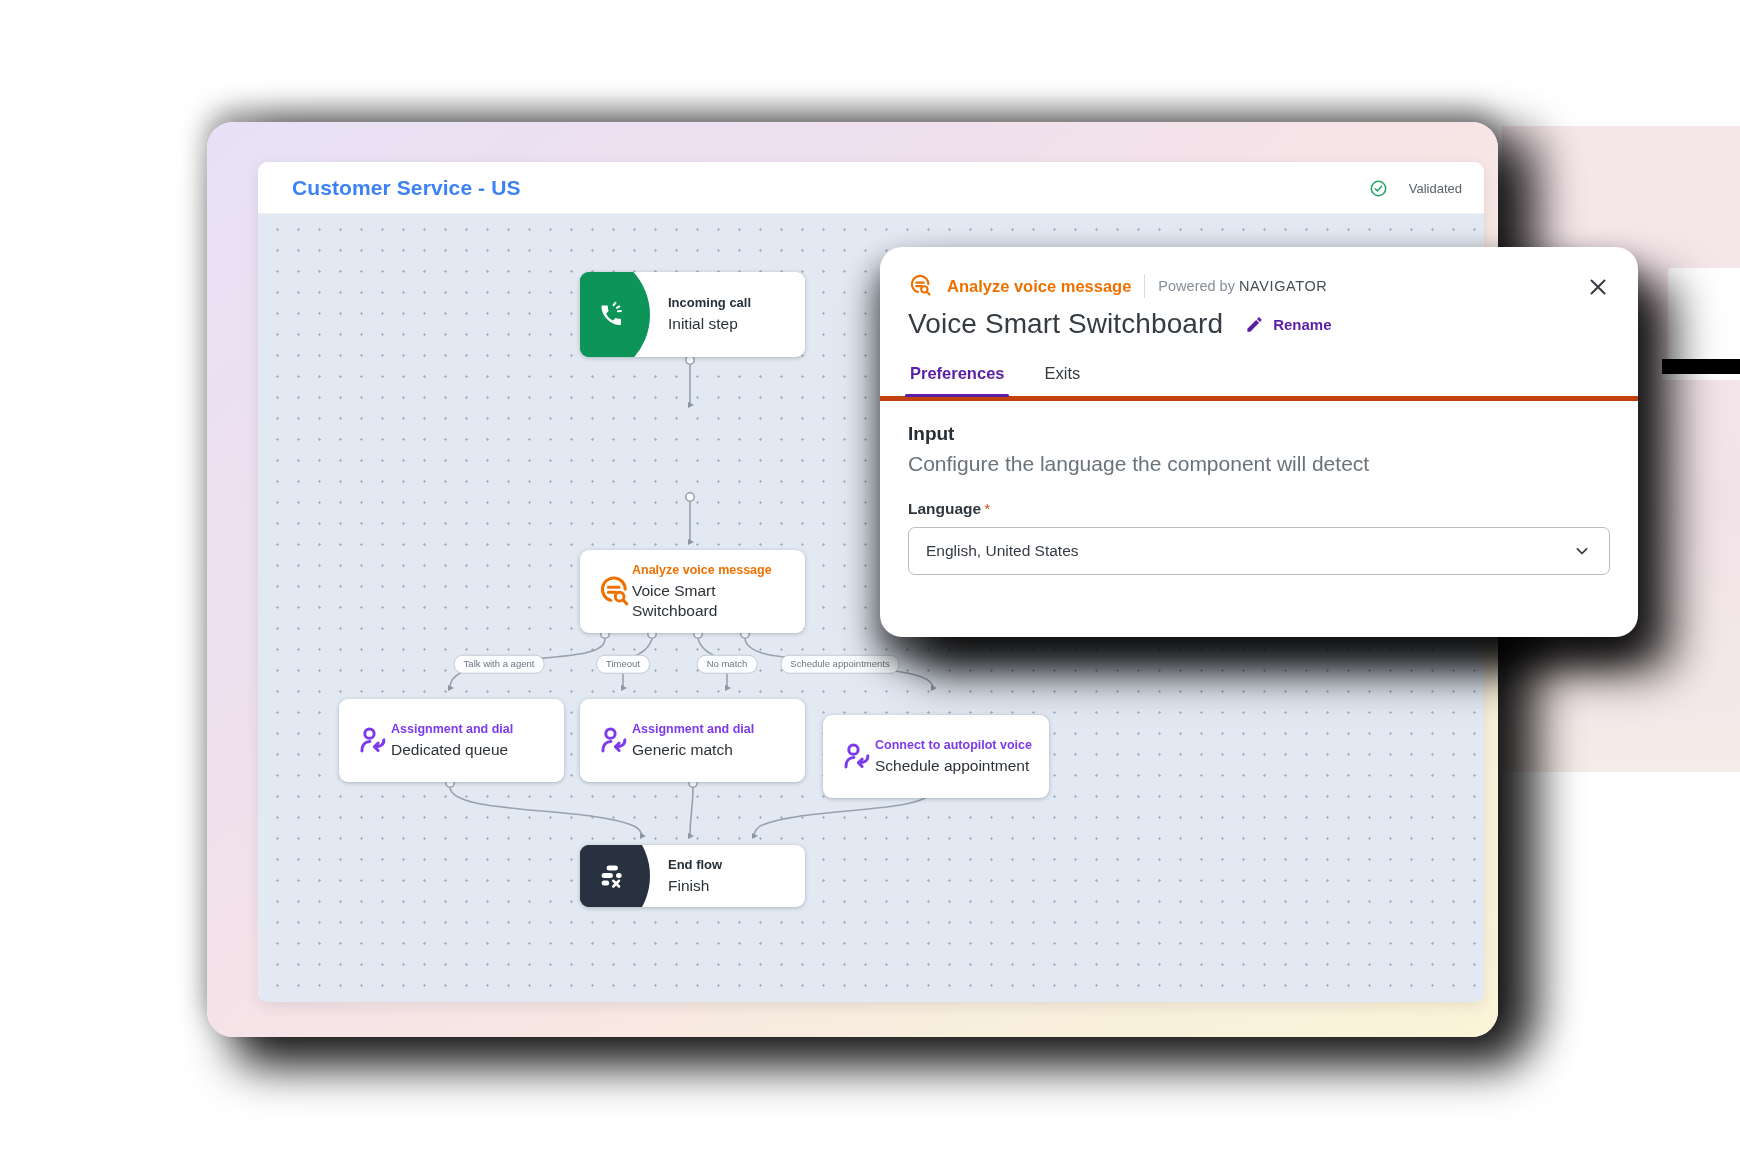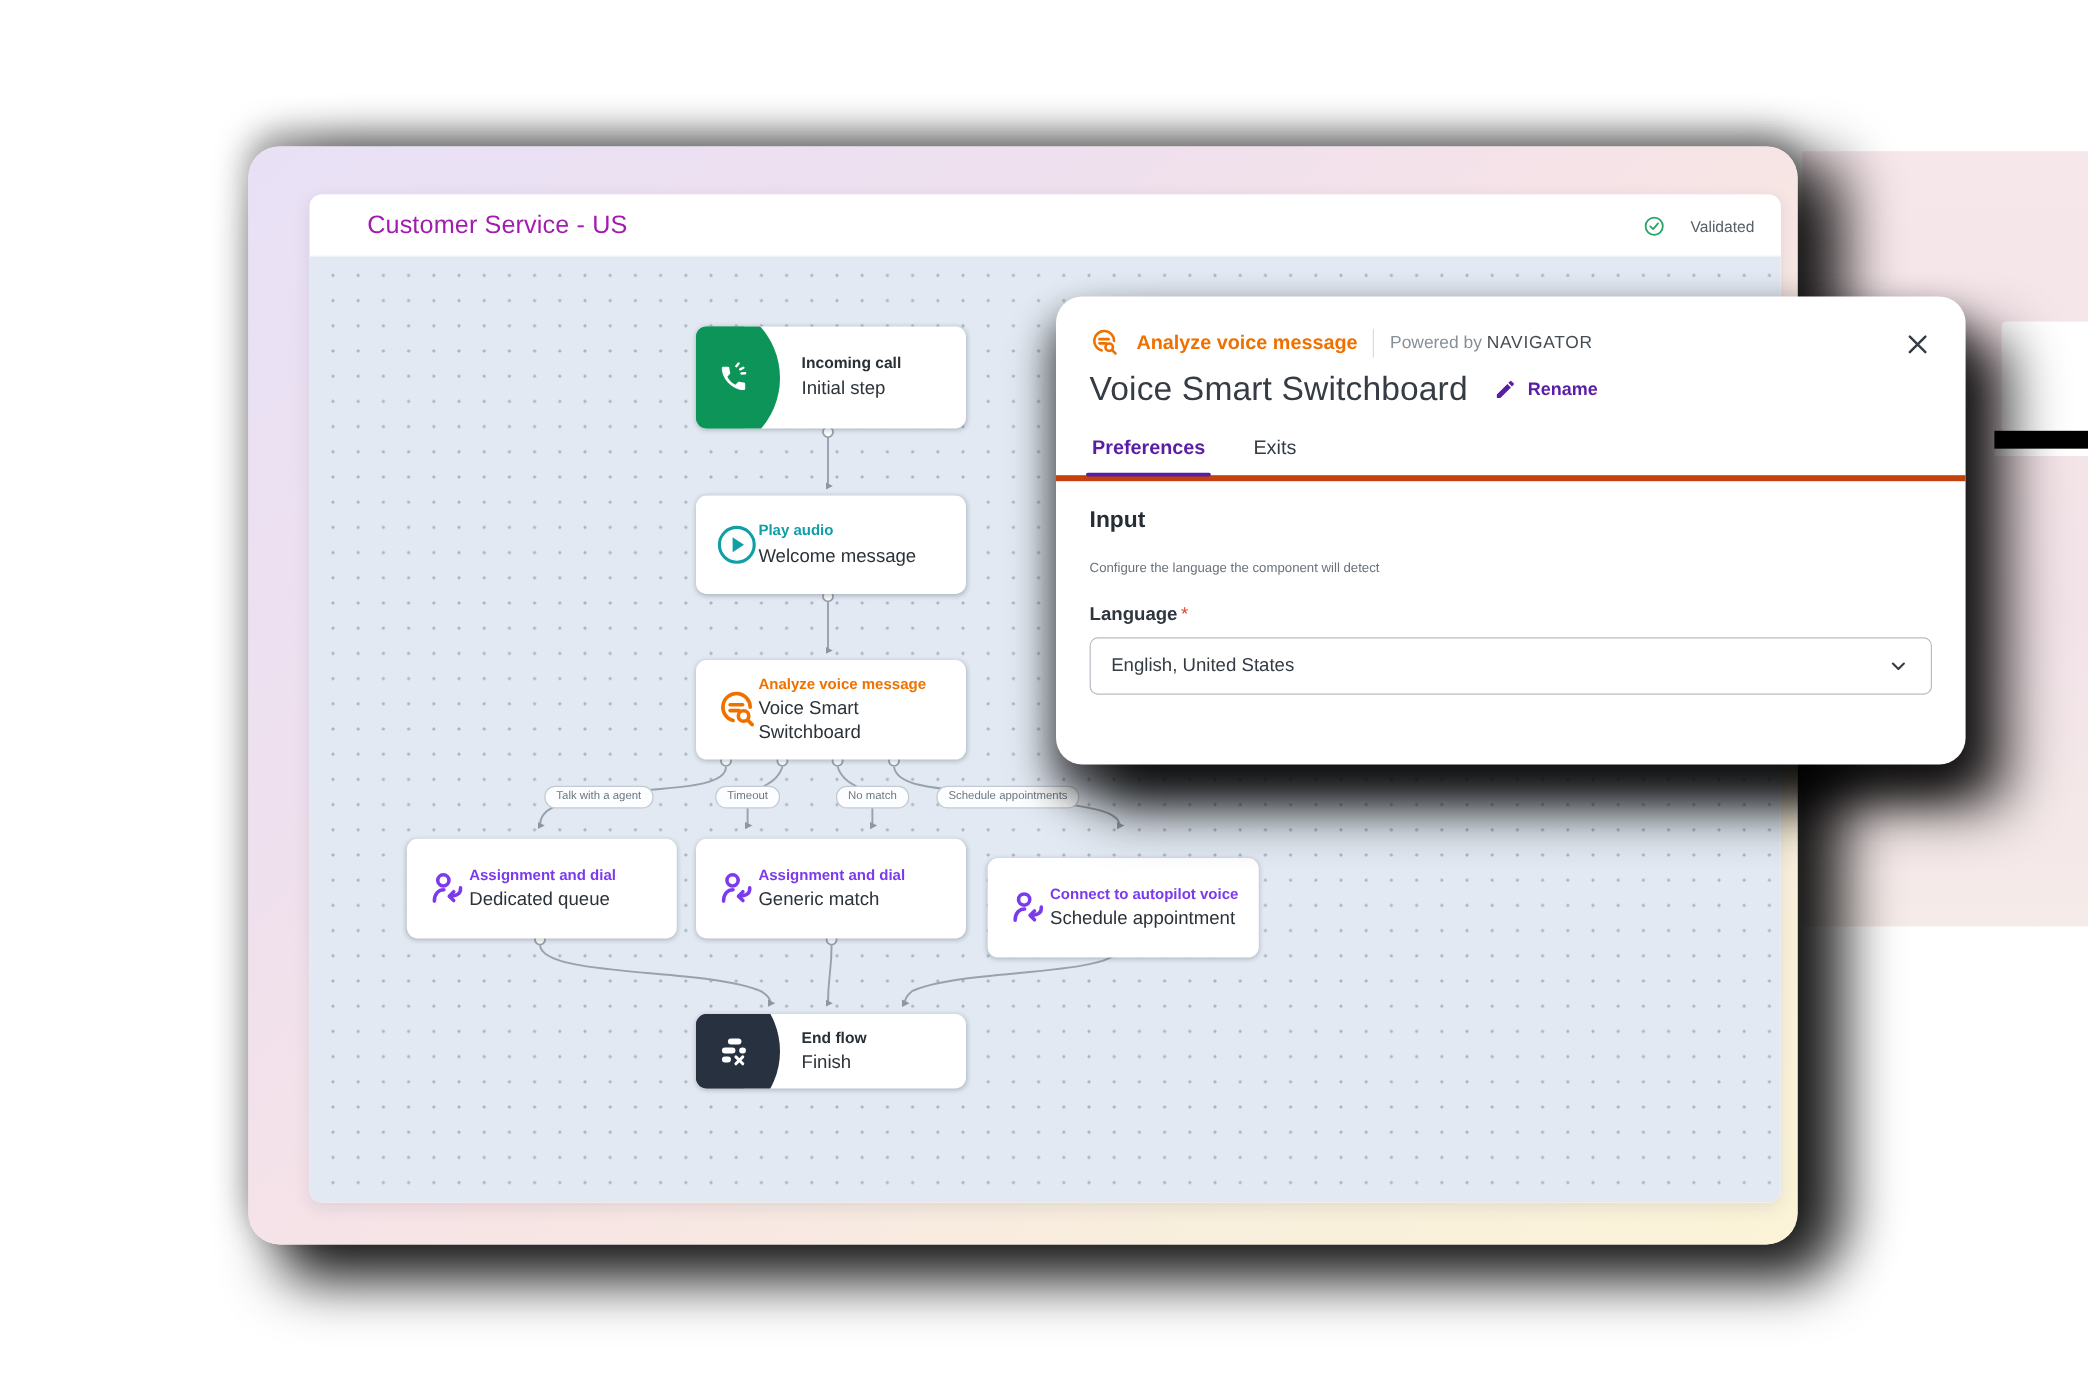--- a/index.html
+++ b/index.html
@@ -15,21 +15,21 @@
 
   
   .gradient-card { position:absolute; left:207px; top:122px; width:1291px; height:915px; border-radius:26px;
       background:linear-gradient(140deg,#e8e1f6 0%,#efe0ee 30%,#f7e4e6 52%,#f8eedd 76%,#fbf4d8 100%);
       box-shadow: 26px 30px 46px rgba(0,0,0,0.82), 0 -12px 28px rgba(0,0,0,0.40), 44px 6px 44px rgba(0,0,0,0.45); }
 
   
   .flow-card { position:absolute; left:51px; top:40px; width:1226px; height:840px; background:#ffffff;
       border-radius:10px; overflow:hidden; box-shadow:0 4px 14px rgba(40,40,60,0.10); }
   .flow-header { position:relative; height:52px; background:#ffffff; display:flex; align-items:center; border-bottom:1px solid #f0f1f3; }
-  .flow-title { font-size:21px; font-weight:400; color:#a21caf; letter-spacing:.1px; padding-left:48px; }
+  .flow-title { font-size:21px; font-weight:700; color:#3b82f6; letter-spacing:.1px; padding-left:34px; }
   .validated-badge { position:absolute; right:22px; top:0; height:52px; display:flex; align-items:center; gap:22px; }
   .validated-badge span { font-size:13px; color:#586169; }
 
   .canvas { position:relative; width:1226px; height:788px; background:#e2e9f2;
       background-image:radial-gradient(circle,#a9b4c2 1.2px, rgba(0,0,0,0) 1.35px);
       background-size:21px 21px; background-position:9px 5px; }
   .edges { position:absolute; left:0; top:0; }
 
   
   .node { position:absolute; width:225px; height:83px; background:#ffffff; border-radius:9px;
@@ -67,21 +67,21 @@
   .rename-btn { display:flex; align-items:center; gap:9px; background:none; border:none; cursor:pointer; }
   .rename-btn span { font-size:15px; font-weight:700; color:#5a1ea6; }
 
   .tabs-wrap { margin-top:18px; padding:0 28px; border-bottom:5px solid #c2410c; display:flex; gap:36px; }
   .tab { position:relative; padding:6px 2px 13px; font-size:16.5px; background:none; border:none; cursor:pointer; color:#343b42; }
   .tab--active { color:#5a1ea6; font-weight:700; }
   .tab--active::after { content:""; position:absolute; left:-3px; right:-3px; bottom:-1px; height:3.5px; border-radius:3px; background:#5a1ea6; }
 
   .section { padding:22px 28px 0; }
   .sec-title { font-size:19px; font-weight:700; color:#262d34; }
-  .sec-desc { margin-top:23px; font-size:11px; color:#6a727a; }
+  .sec-desc { margin-top:7px; font-size:21px; color:#6a727a; }
   .field-label { margin-top:24px; font-size:15.5px; font-weight:700; color:#2f363d; }
   .req { color:#e0492f; font-weight:400; margin-left:3px; }
   .select { margin-top:9px; height:48px; border:1px solid #b6bdc4; border-radius:7px; background:#ffffff;
       display:flex; align-items:center; justify-content:space-between; padding:0 17px; cursor:pointer; }
   .select span { font-size:15.5px; color:#343b42; }
 </style>
 </head>
 <body>
 
 <div class="stage">
@@ -154,32 +154,20 @@
                 <path d="M16.4 9.2 L18.7 9.0"></path>
               </g>
             </svg>
           </div>
           <div class="txt">
             <div class="type">Incoming call</div>
             <div class="name">Initial step</div>
           </div>
         </div>
 
-        <div class="node" style="left:322px; top:199px; height:82px;">
-          <div class="nicon">
-            <svg width="34" height="34" viewBox="0 0 34 34">
-              <circle cx="17" cy="17" r="14.5" fill="none" stroke="#0f9fa5" stroke-width="2.6"></circle>
-              <path d="M13.5 10.8 L23 17 L13.5 23.2 Z" fill="#0f9fa5"></path>
-            </svg>
-          </div>
-          <div class="txt">
-            <div class="type t-teal">Play audio</div>
-            <div class="name">Welcome message</div>
-          </div>
-        </div>
 
         <div class="node" style="left:322px; top:336px; height:83px;">
           <div class="nicon">
             <svg width="36" height="36" viewBox="0 0 24 24" fill="none" stroke="#ee7100" stroke-width="2" stroke-linecap="round">
               <path d="M18.8 10.2 A7.6 7.6 0 1 0 9.3 17.6"></path>
               <path d="M7.6 8.9 H14.6"></path>
               <path d="M7.6 12.1 H12.6"></path>
               <circle cx="15.1" cy="15.1" r="2.9"></circle>
               <path d="M17.3 17.3 L19.9 19.9"></path>
             </svg>

